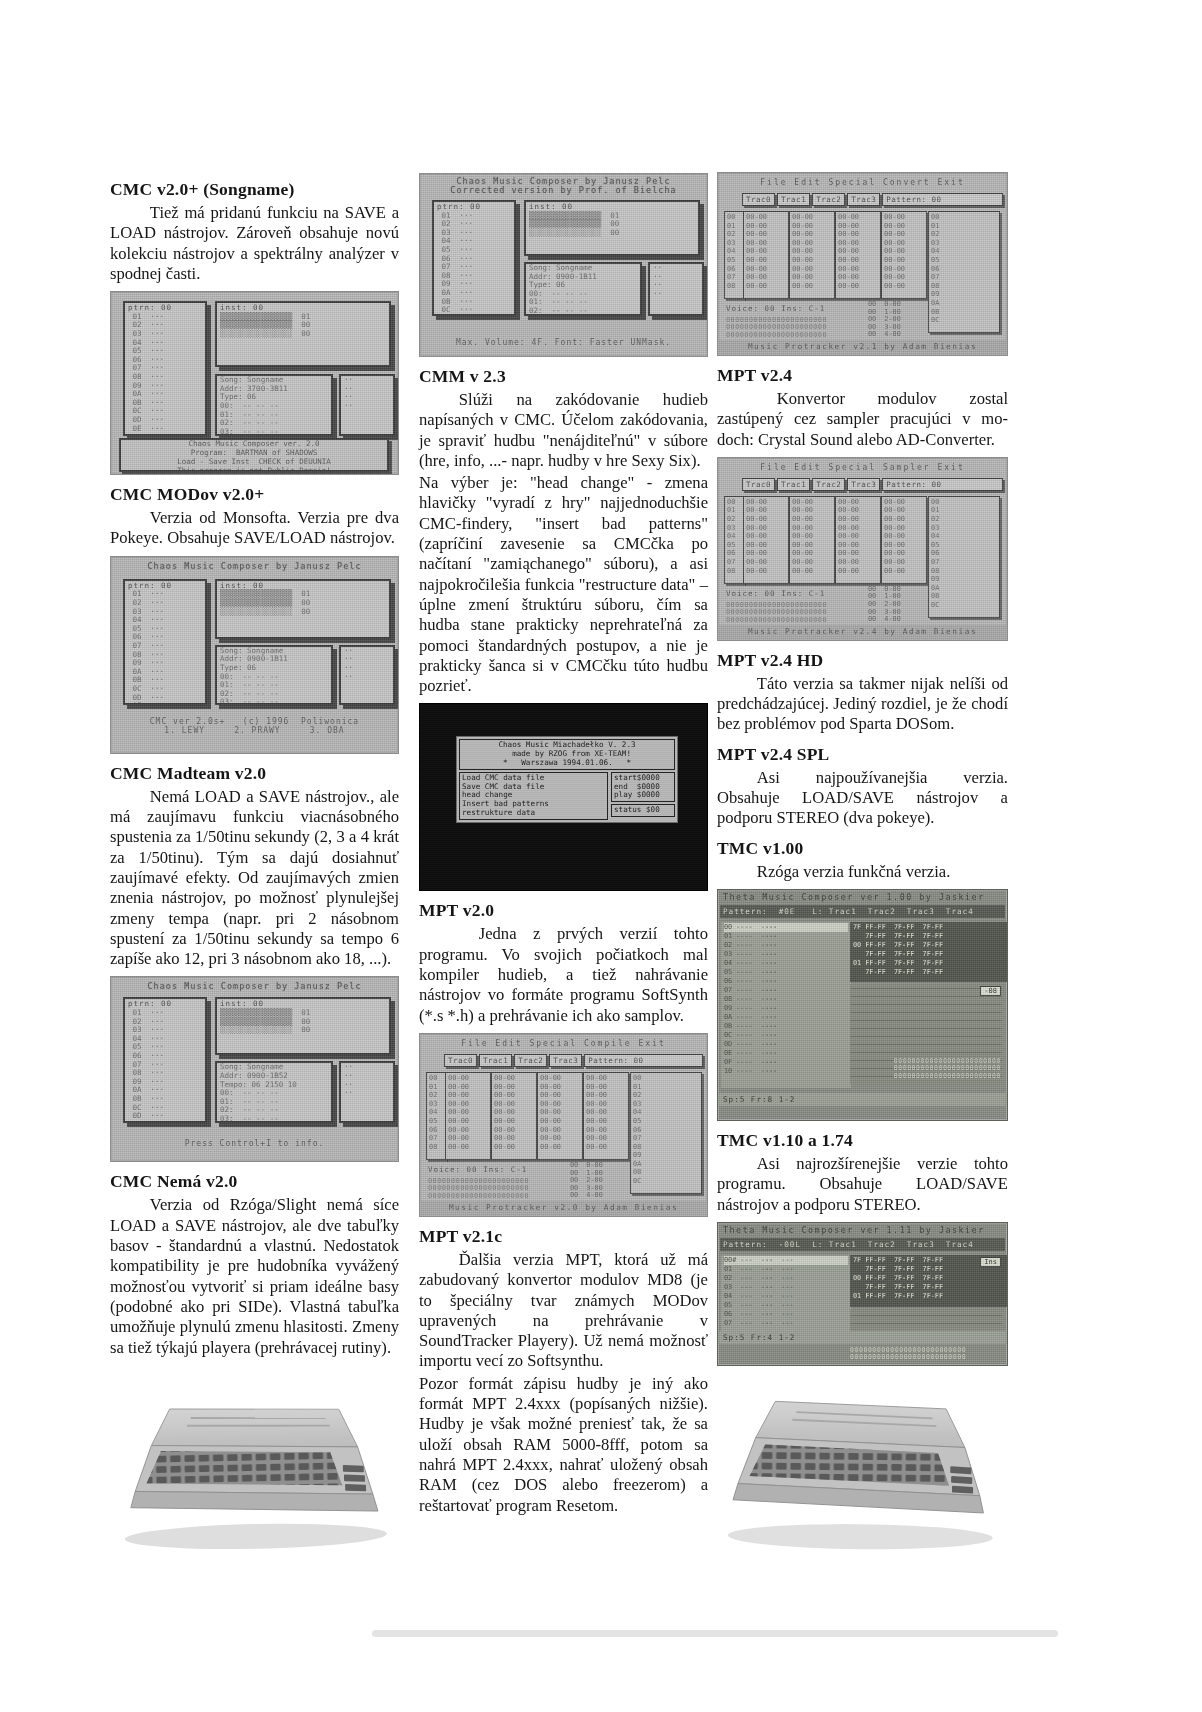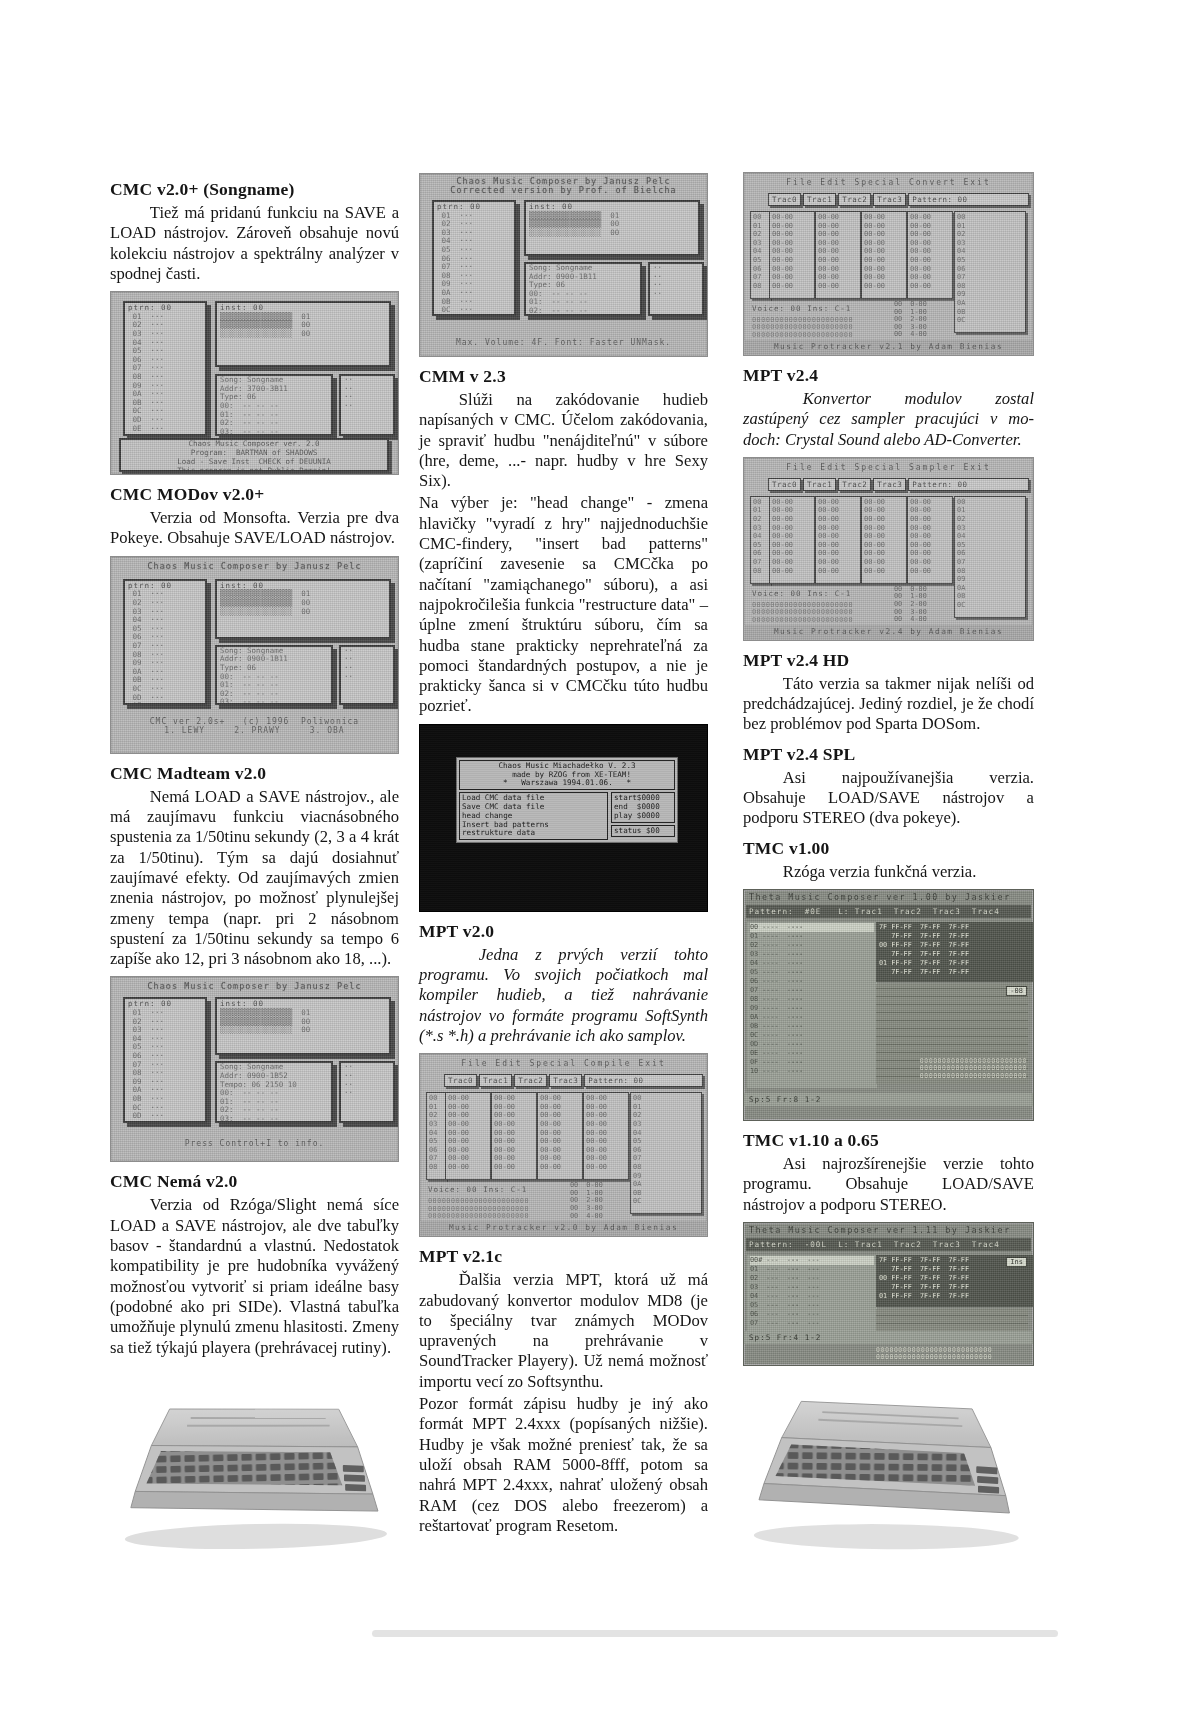--- a/index.html
+++ b/index.html
@@ -3,26 +3,26 @@
 <meta charset="utf-8">
 <style>
   html,body{margin:0;padding:0;}
   body{
     width:1202px;height:1712px;position:relative;background:#ffffff;
     font-family:"Liberation Serif", serif;color:#151515;overflow:hidden;
   }
   .col{position:absolute;top:170px;}
   #col1{left:110px;width:289px;}
   #col2{left:419px;width:289px;}
-  #col3{left:743px;width:291px;}
+  #col3{left:717px;width:291px;}
 
   h3.art{font-size:17.5px;font-weight:bold;margin:9px 0 3px 0;line-height:21px;letter-spacing:.2px;}
   p.body{font-size:16.6px;line-height:20.3px;text-align:justify;margin:0 0 2px 0;}
   p.indent{text-indent:2.4em;}
-  p.indent-lg{text-indent:3.6em;font-style:italic;}
+  p.indent-lg{text-indent:3.6em;}
 
   
   .shot{
     position:relative;margin:7px 0 9px 0;overflow:hidden;
     font-family:"DejaVu Sans Mono", monospace;
     background:#b7b7b7;border:1px solid #8d8d8d;
     box-shadow:inset 0 0 0 1px #a5a5a5;
   }
   .shot::after{
     content:"";position:absolute;inset:0;pointer-events:none;
@@ -311,21 +311,21 @@
     <div class="panel" style="left:228px;top:88px;width:52px;height:50px;">
       <div class="bd pre">··
 ··
 ··
 ··</div>
     </div>
     <div class="footline" style="top:164px;">Max. Volume: 4F.  Font: Faster UNMask.</div>
   </div>
 
   <h3 class="art">CMM v 2.3</h3>
-  <p class="body indent">Slúži na zakódovanie hudieb napísaných v CMC. Účelom zakódovania, je spraviť hudbu "nenájditeľnú" v súbore (hre, deme, ...- napr. hudby v hre Sexy Six).</p>
+  <p class="body indent">Slúži na zakódovanie hudieb napísaných v CMC. Účelom zakódovania, je spraviť hudbu "nenájditeľnú" v súbore (hre, info, ...- napr. hudby v hre Sexy Six).</p>
   <p class="body">Na výber je: "head change" - zmena hlavičky "vyradí z hry" najjednoduchšie CMC-findery, "insert bad patterns" (zapríčiní zavesenie sa CMCčka po načítaní "zamiąchanego" súboru), a asi najpokročilešia funkcia "restructure data" – úplne zmení štruktúru súboru, čím sa hudba stane prakticky neprehrateľná za pomoci štandardných postupov, a nie je prakticky šanca si v CMCčku túto hudbu pozrieť.</p>
 
   <div class="shot black" style="height:186px;">
     <div class="cmmwin">
       <div class="cmmttl">Chaos Music Miachadełko V. 2.3
   made by RZOG from XE-TEAM!
 *   Warszawa 1994.01.06.   *</div>
       <div class="cmmrow">
         <div class="cmmmenu">Load CMC data file
 Save CMC data file
@@ -630,21 +630,21 @@
 01 FF-FF  7F-FF  7F-FF
    7F-FF  7F-FF  7F-FF</div>
     <div class="tmcstripes" style="left:132px;top:94px;width:152px;height:100px;"></div>
     <div class="tmcbadge" style="right:6px;top:96px;">-08</div>
     <div class="tmczeros pre" style="right:6px;top:168px;">000000000000000000000000
 000000000000000000000000
 000000000000000000000000</div>
     <div class="tmcfoot" style="bottom:14px;">Sp:5  Fr:8  1-2</div>
   </div>
 
-  <h3 class="art">TMC v1.10 a 0.65</h3>
+  <h3 class="art">TMC v1.10 a 1.74</h3>
   <p class="body indent">Asi najrozšírenejšie verzie tohto programu. Obsahuje LOAD/SAVE nástrojov a podporu STEREO.</p>
 
   <div class="shot tmc" style="height:142px;">
     <div class="tmcttl">Theta Music Composer ver 1.11 by Jaskier</div>
     <div class="tmchdr pre" style="top:15px;">Pattern:  -00L  L: Trac1  Trac2  Trac3  Trac4</div>
     <div class="tmcleft" style="left:3px;top:32px;width:124px;height:76px;">
       <span class="hl pre">00# ---  ---  ---</span>
       <div class="pre">01  ---  ---  ---
 02  ---  ---  ---
 03  ---  ---  ---

